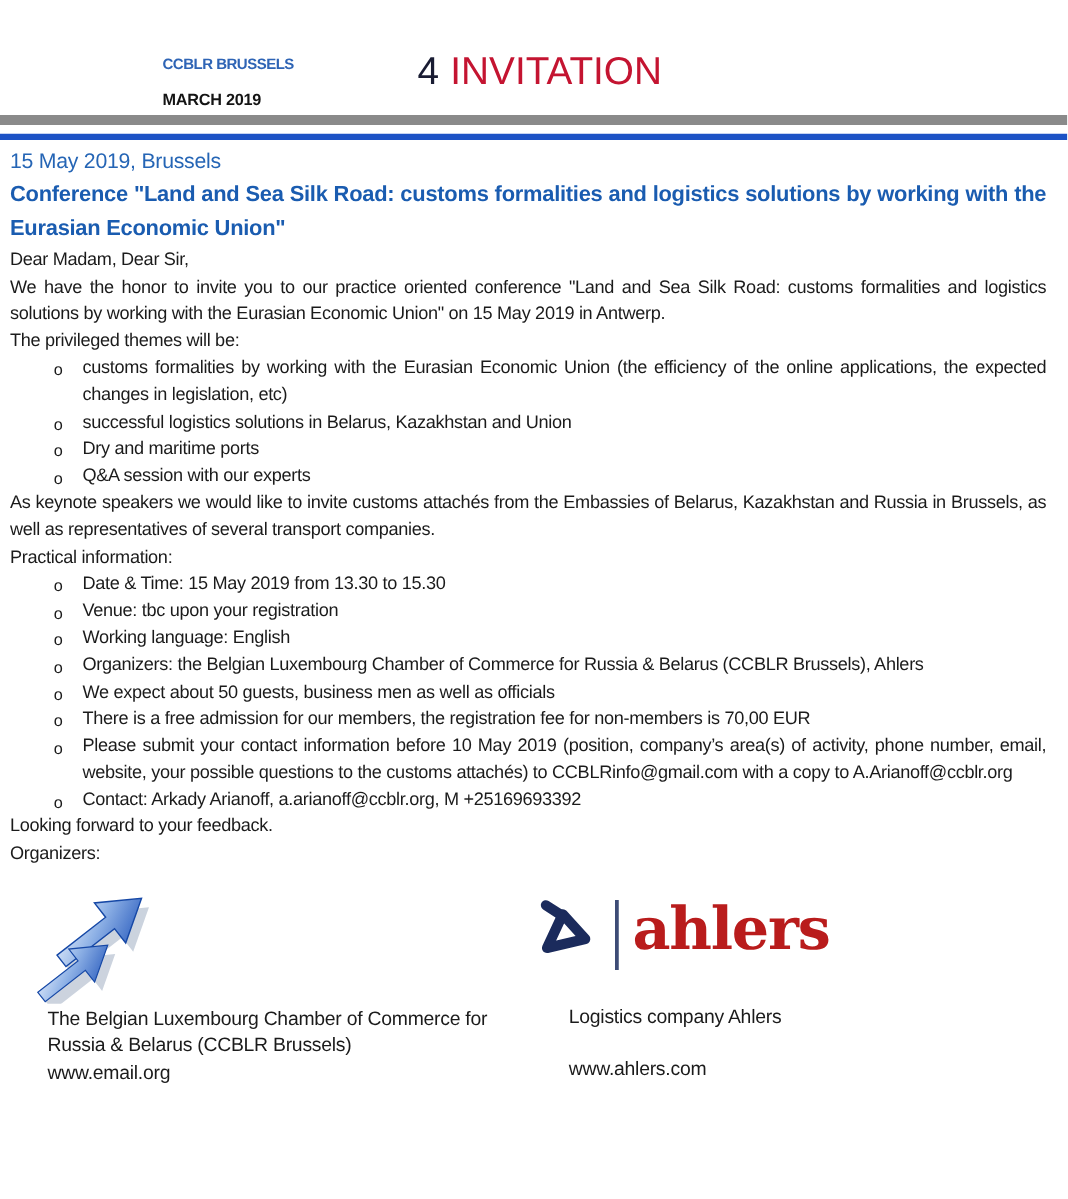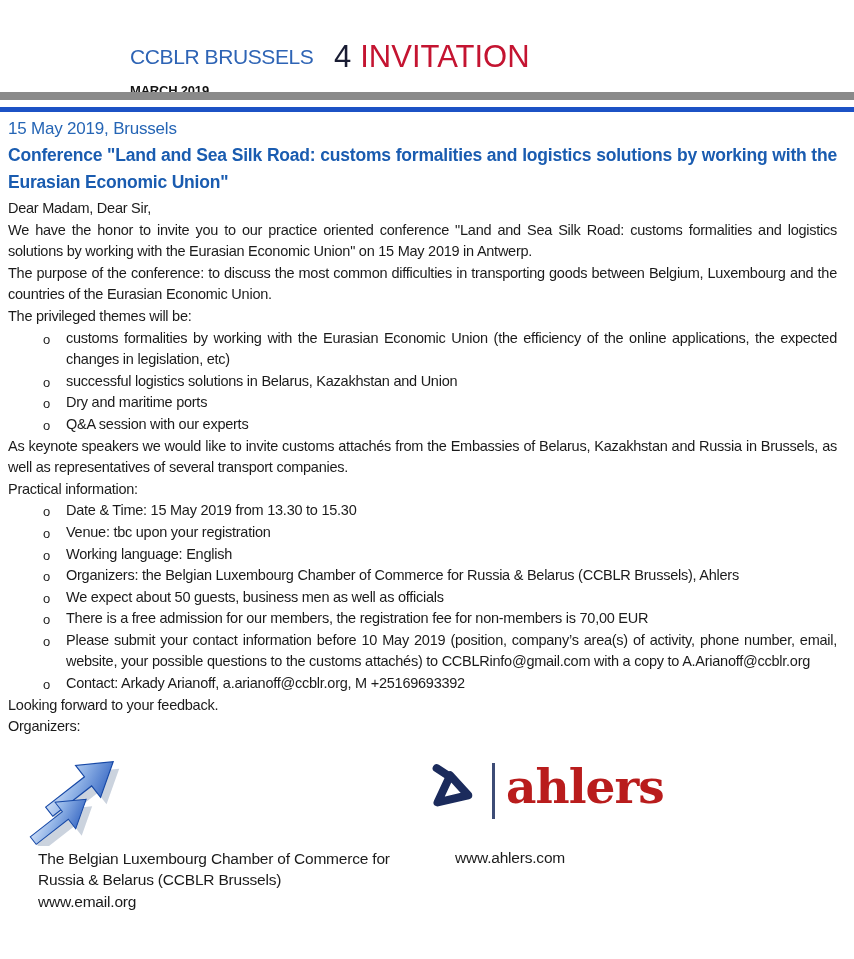--- a/index.html
+++ b/index.html
@@ -3,21 +3,21 @@
 <meta charset="utf-8">
 <style>
   html, body { margin:0; padding:0; background:#ffffff; }
   .page {
     position:relative; width:854px; height:959px; background:#ffffff;
     overflow:hidden; font-family:"Liberation Sans", sans-serif; color:#1b1b1b;
   }
   
   header { position:relative; height:112px; }
   .brand { position:absolute; left:130px; top:45px; line-height:1.12; }
-  .brand-name { color:#2e64b5; font-size:21px; letter-spacing:-0.4px; }
+  .brand-name { color:#2e64b5; font-size:12px; letter-spacing:-0.4px;font-weight:bold; }
   .brand-issue { color:#141414; font-size:13px; margin-top:15px; letter-spacing:-0.2px; font-weight:bold; }
   .masthead { position:absolute; left:334px; top:40px; font-size:31px; line-height:1.1; }
   .page-num { color:#191c33; margin-right:9px; }
   .section { color:#c41431; }
   .bar { position:absolute; left:0; right:0; }
   .bar.gray { top:92px; height:8px; background:#8a8a8a; }
   .bar.blue { top:107px; height:5px; background:#1c52c5; }
   
   main { padding:0 17px 0 8px; font-size:14.5px; line-height:21.6px; letter-spacing:-0.25px; }
   main p { margin:0; }
@@ -62,21 +62,20 @@
     <div class="bar gray"></div>
     <div class="bar blue"></div>
   </header>
 
   <main>
     <p class="date-line">15 May 2019, Brussels</p>
     <h1 class="title">Conference "Land and Sea Silk Road: customs formalities and logistics solutions by working with the Eurasian Economic Union"</h1>
 
     <p>Dear Madam, Dear Sir,</p>
     <p class="just">We have the honor to invite you to our practice oriented conference "Land and Sea Silk Road: customs formalities and logistics solutions by working with the Eurasian Economic Union" on 15 May 2019 in Antwerp.</p>
-    <p class="just">The purpose of the conference: to discuss the most common difficulties in transporting goods between Belgium, Luxembourg and the countries of the Eurasian Economic Union.</p>
     <p>The privileged themes will be:</p>
 
     <div class="list">
       <div class="li"><span class="mark">o</span><span>customs formalities by working with the Eurasian Economic Union (the efficiency of the online applications, the expected changes in legislation, etc)</span></div>
       <div class="li"><span class="mark">o</span><span>successful logistics solutions in Belarus, Kazakhstan and Union</span></div>
       <div class="li"><span class="mark">o</span><span>Dry and maritime ports</span></div>
       <div class="li"><span class="mark">o</span><span>Q&amp;A session with our experts</span></div>
     </div>
 
     <p class="just">As keynote speakers we would like to invite customs attachés from the Embassies of Belarus, Kazakhstan and Russia in Brussels, as well as representatives of several transport companies.</p>
@@ -136,19 +135,20 @@
           <span>
             <svg width="54" height="58" viewBox="0 0 60 64" xmlns="http://www.w3.org/2000/svg">
               <path d="M28,18 L14,48 L48,40 Z" fill="none" stroke="#1b2b5c" stroke-width="9" stroke-linejoin="round" stroke-linecap="round"></path>
               <path d="M13,10 L27,19" fill="none" stroke="#1b2b5c" stroke-width="9" stroke-linecap="round"></path>
             </svg>
           </span>
           <span class="ahlers-sep"></span>
           <span class="wordmark">ahlers</span>
         </div>
         <div class="org-text">
+          <p class="ahlers-desc">Logistics company Ahlers</p>
           <p class="ahlers-site">www.ahlers.com</p>
         </div>
       </div>
 
     </section>
   </main>
 </div>
 
 </body></html>

